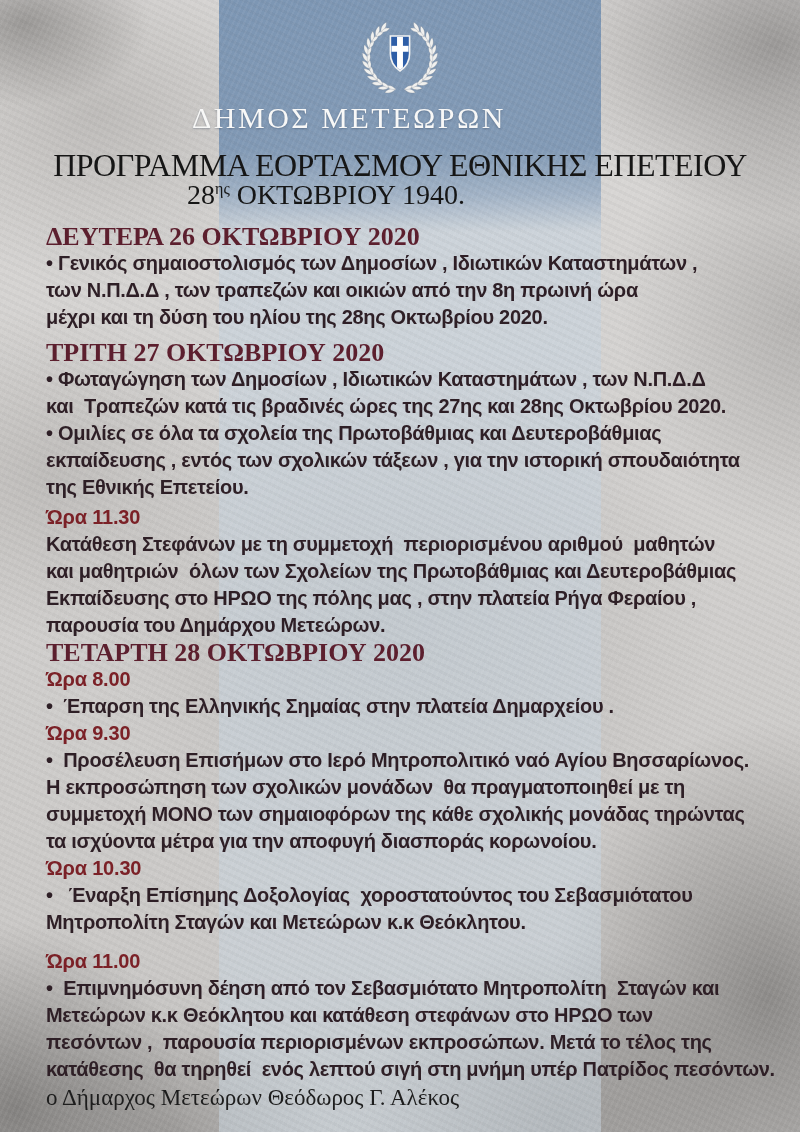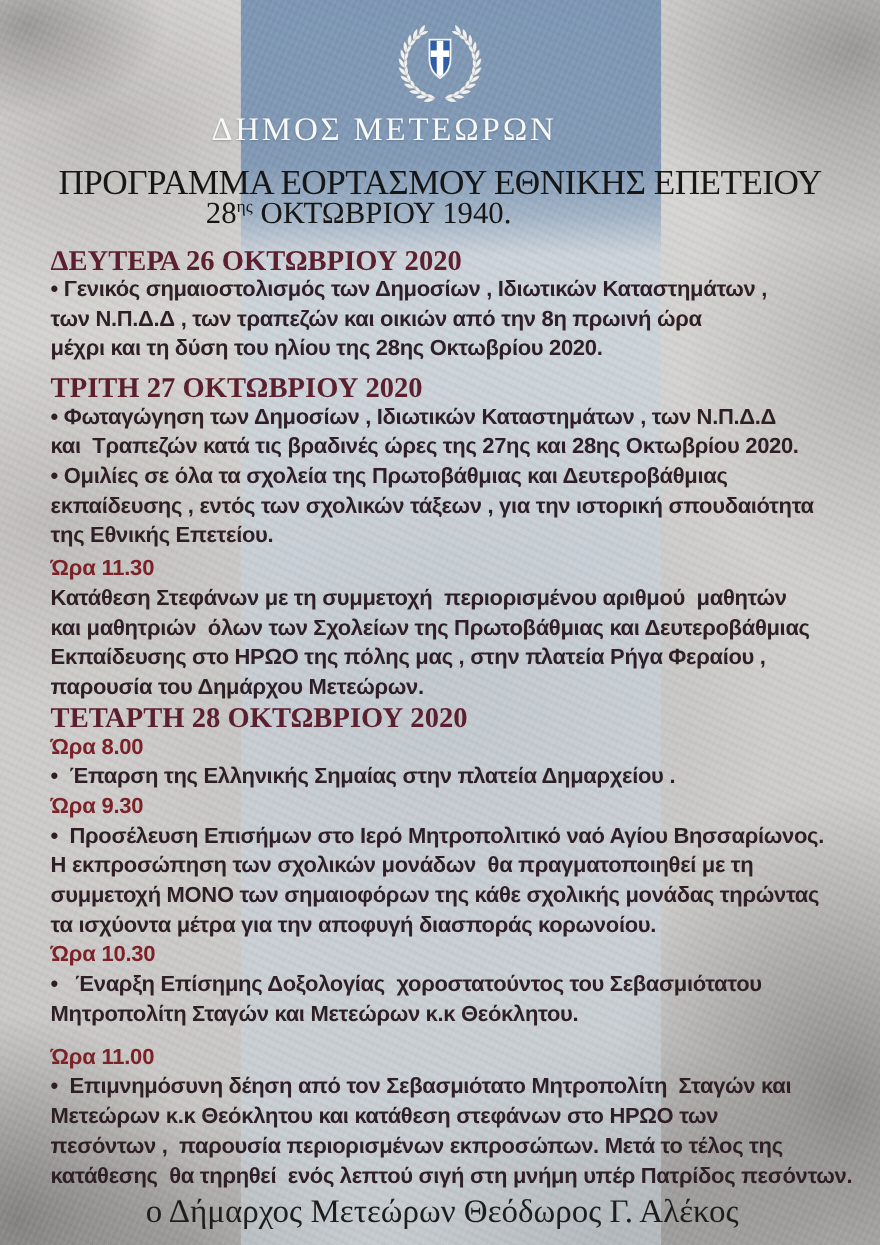--- a/index.html
+++ b/index.html
@@ -45,22 +45,22 @@
   .title2 sup{font-size:16px;vertical-align:super;line-height:0;}
 
   .content{position:absolute;left:46px;top:223px;width:756px;}
   .content h2{margin:0;font-family:"Liberation Serif","DejaVu Serif",serif;
     font-weight:700;font-size:26px;line-height:27px;color:#5c1f2e;letter-spacing:0;}
   .body{margin:0;font-weight:700;font-size:20px;line-height:27px;color:#2e1f26;
     letter-spacing:-0.3px;white-space:pre-wrap;}
   .time{font-weight:700;font-size:20px;line-height:27px;color:#7b2127;letter-spacing:-0.2px;}
   .mb2{margin-bottom:2px;} .mb3{margin-bottom:3px;} .mb4{margin-bottom:4px;}
   .mb8{margin-bottom:8px;} .mb12{margin-bottom:12px;}
-  .signature{margin-top:2px;text-align:center;width:712px;
-    font-family:"Liberation Serif","DejaVu Serif",serif;font-size:30px;color:#1d1d1d;}
+  .signature{margin-top:2px;text-align:left;width:712px;
+    font-family:"Liberation Serif","DejaVu Serif",serif;font-size:23px;color:#1d1d1d;}
 </style>
 </head>
 <body>
 
 <div class="poster">
   <div class="bg-photo"></div>
   <div class="bg-stripe"></div>
   <div class="bg-grain"></div>
 
   <svg class="emblem" viewBox="0 0 120 120" xmlns="http://www.w3.org/2000/svg">

